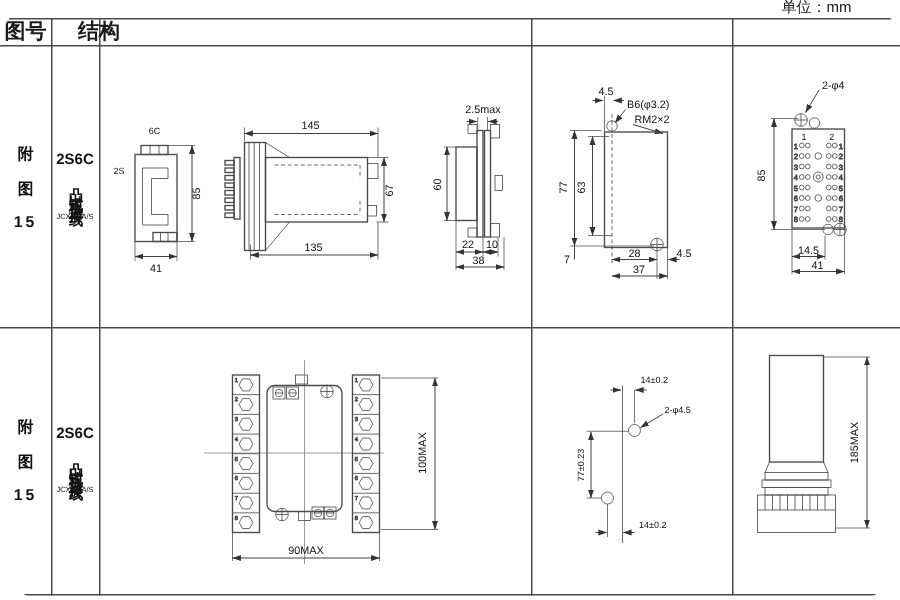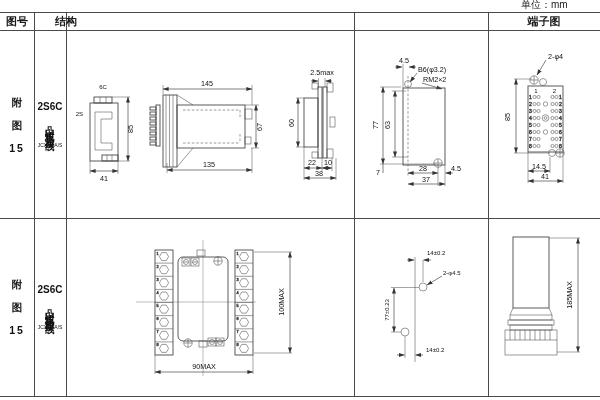--- a/index.html
+++ b/index.html
@@ -1,21 +1,21 @@
 <!DOCTYPE html>
 <html><head>
 <meta charset="utf-8">
 <style>
   html,body{margin:0;padding:0;background:#fff;}
   .page{position:relative;width:600px;height:400px;background:#fff;overflow:hidden;
-        font-family:"Liberation Sans","DejaVu Sans",sans-serif;color:#111;}
+        font-family:"Liberation Sans","DejaVu Sans",sans-serif;color:#111;border-radius:31px;}
   .gl{position:absolute;background:#4a4a4a;}
   .unit{position:absolute;left:521px;top:-2px;font-size:10px;color:#1a1a1a;}
   .hd{position:absolute;top:12px;height:18px;display:flex;align-items:center;justify-content:center;
-      font-weight:bold;font-size:11px;color:#1a1a1a;white-space:pre;}
+      font-weight:bold;font-size:14px;color:#1a1a1a;white-space:pre;}
   .cell{position:absolute;display:flex;flex-direction:column;align-items:center;justify-content:center;}
   .fig-cell{left:0;width:34px;gap:9px;font-weight:bold;font-size:10.5px;}
   .fig-cell .num{letter-spacing:2px;}
   .struct-cell{left:34px;width:32px;gap:6px;}
   .model{font-weight:bold;font-size:10px;}
   .vtext{writing-mode:vertical-rl;text-orientation:upright;font-weight:bold;font-size:9.5px;
          letter-spacing:2.5px;line-height:1;}
   .code{font-size:5px;white-space:nowrap;}
   svg.draw{position:absolute;overflow:visible;}
   .ln{stroke:#4a4a4a;stroke-width:0.9;fill:none;}
@@ -61,21 +61,20 @@
   <div class="gl" style="left:0;top:30px;width:600px;height:1px"></div>
   <div class="gl" style="left:0;top:218px;width:600px;height:1px"></div>
   <div class="gl" style="left:0;top:396px;width:600px;height:1px"></div>
   <div class="gl" style="left:34px;top:12px;width:1px;height:385px"></div>
   <div class="gl" style="left:66px;top:12px;width:1px;height:385px"></div>
   <div class="gl" style="left:354px;top:12px;width:1px;height:385px"></div>
   <div class="gl" style="left:488px;top:12px;width:1px;height:385px"></div>
 
   <div class="hd" style="left:0;width:34px">图号</div>
   <div class="hd" style="left:50px;width:32px">结构</div>
-  <div class="hd" style="left:488px;width:112px">端子图</div>
 
   <div class="cell fig-cell" style="top:31px;height:187px">
     <span>附</span>
     <span>图</span>
     <span class="num">15</span>
   </div>
   <div class="cell struct-cell" style="top:31px;height:187px">
     <div class="model">2S6C</div>
     <div class="vtext">凸出式板后接线</div>
     <div class="code">JCX-10A/S</div>

